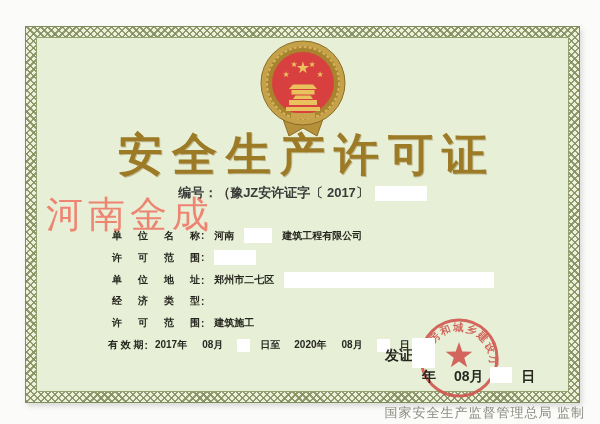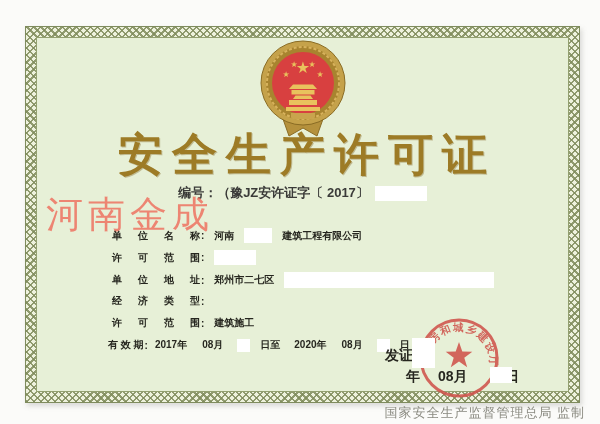--- a/index.html
+++ b/index.html
@@ -79,21 +79,21 @@
   .row-compact .lbl{width:auto;text-align:center;text-align-last:auto;}
   .row-compact .val{margin-left:7px;gap:10px;}
 
   
   .issuer{
     position:absolute;left:359px;top:320px;
     font-size:14px;font-weight:600;color:#26261f;white-space:nowrap;
   }
   .stamp{position:absolute;left:391px;top:289px;width:84px;height:84px;opacity:.88;}
   .issue-date{
-    position:absolute;left:380px;top:341px;width:132px;
+    position:absolute;left:396px;top:341px;width:132px;
     font-size:14px;font-weight:600;color:#26261f;white-space:nowrap;
   }
   .issue-date .m{margin-left:14px;}
   .issue-date .d{margin-left:34px;}
   .blk1{position:absolute;left:386px;top:311px;width:23px;height:30px;background:#fff;}
   .blk2{position:absolute;left:464px;top:340px;width:22px;height:16px;background:#fff;}
 
   
   .credit{
     position:absolute;right:15px;top:404px;

